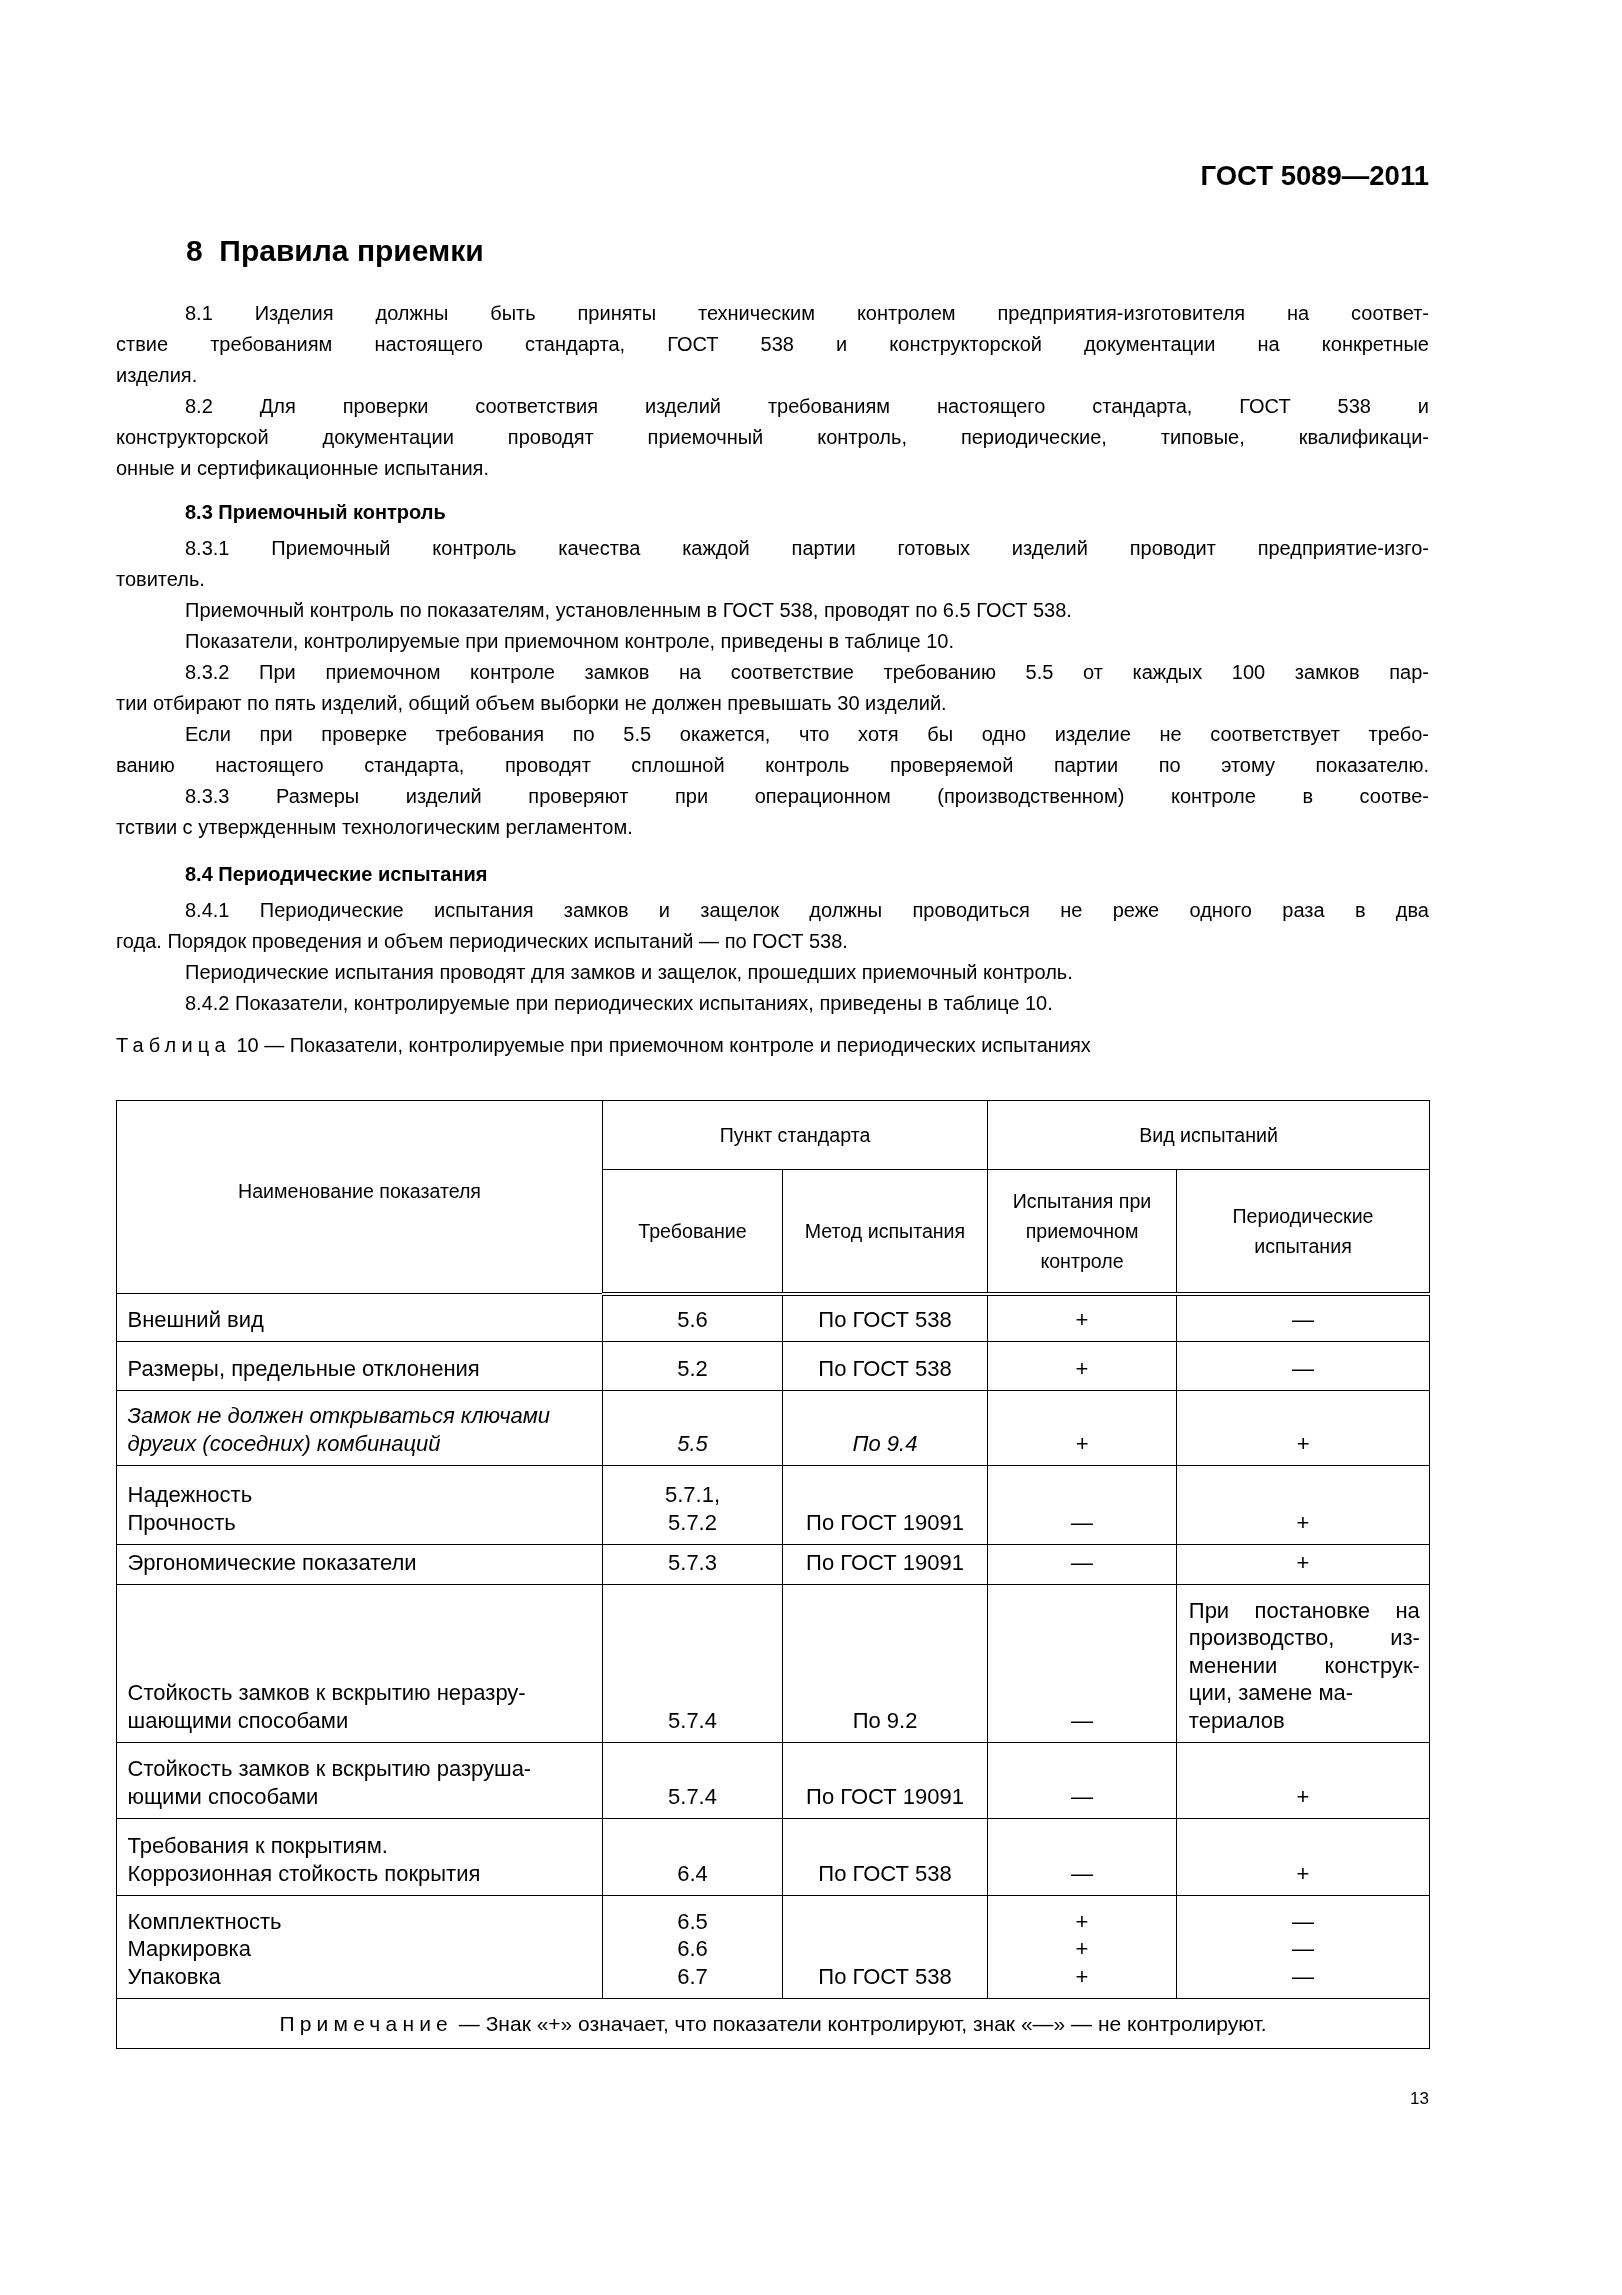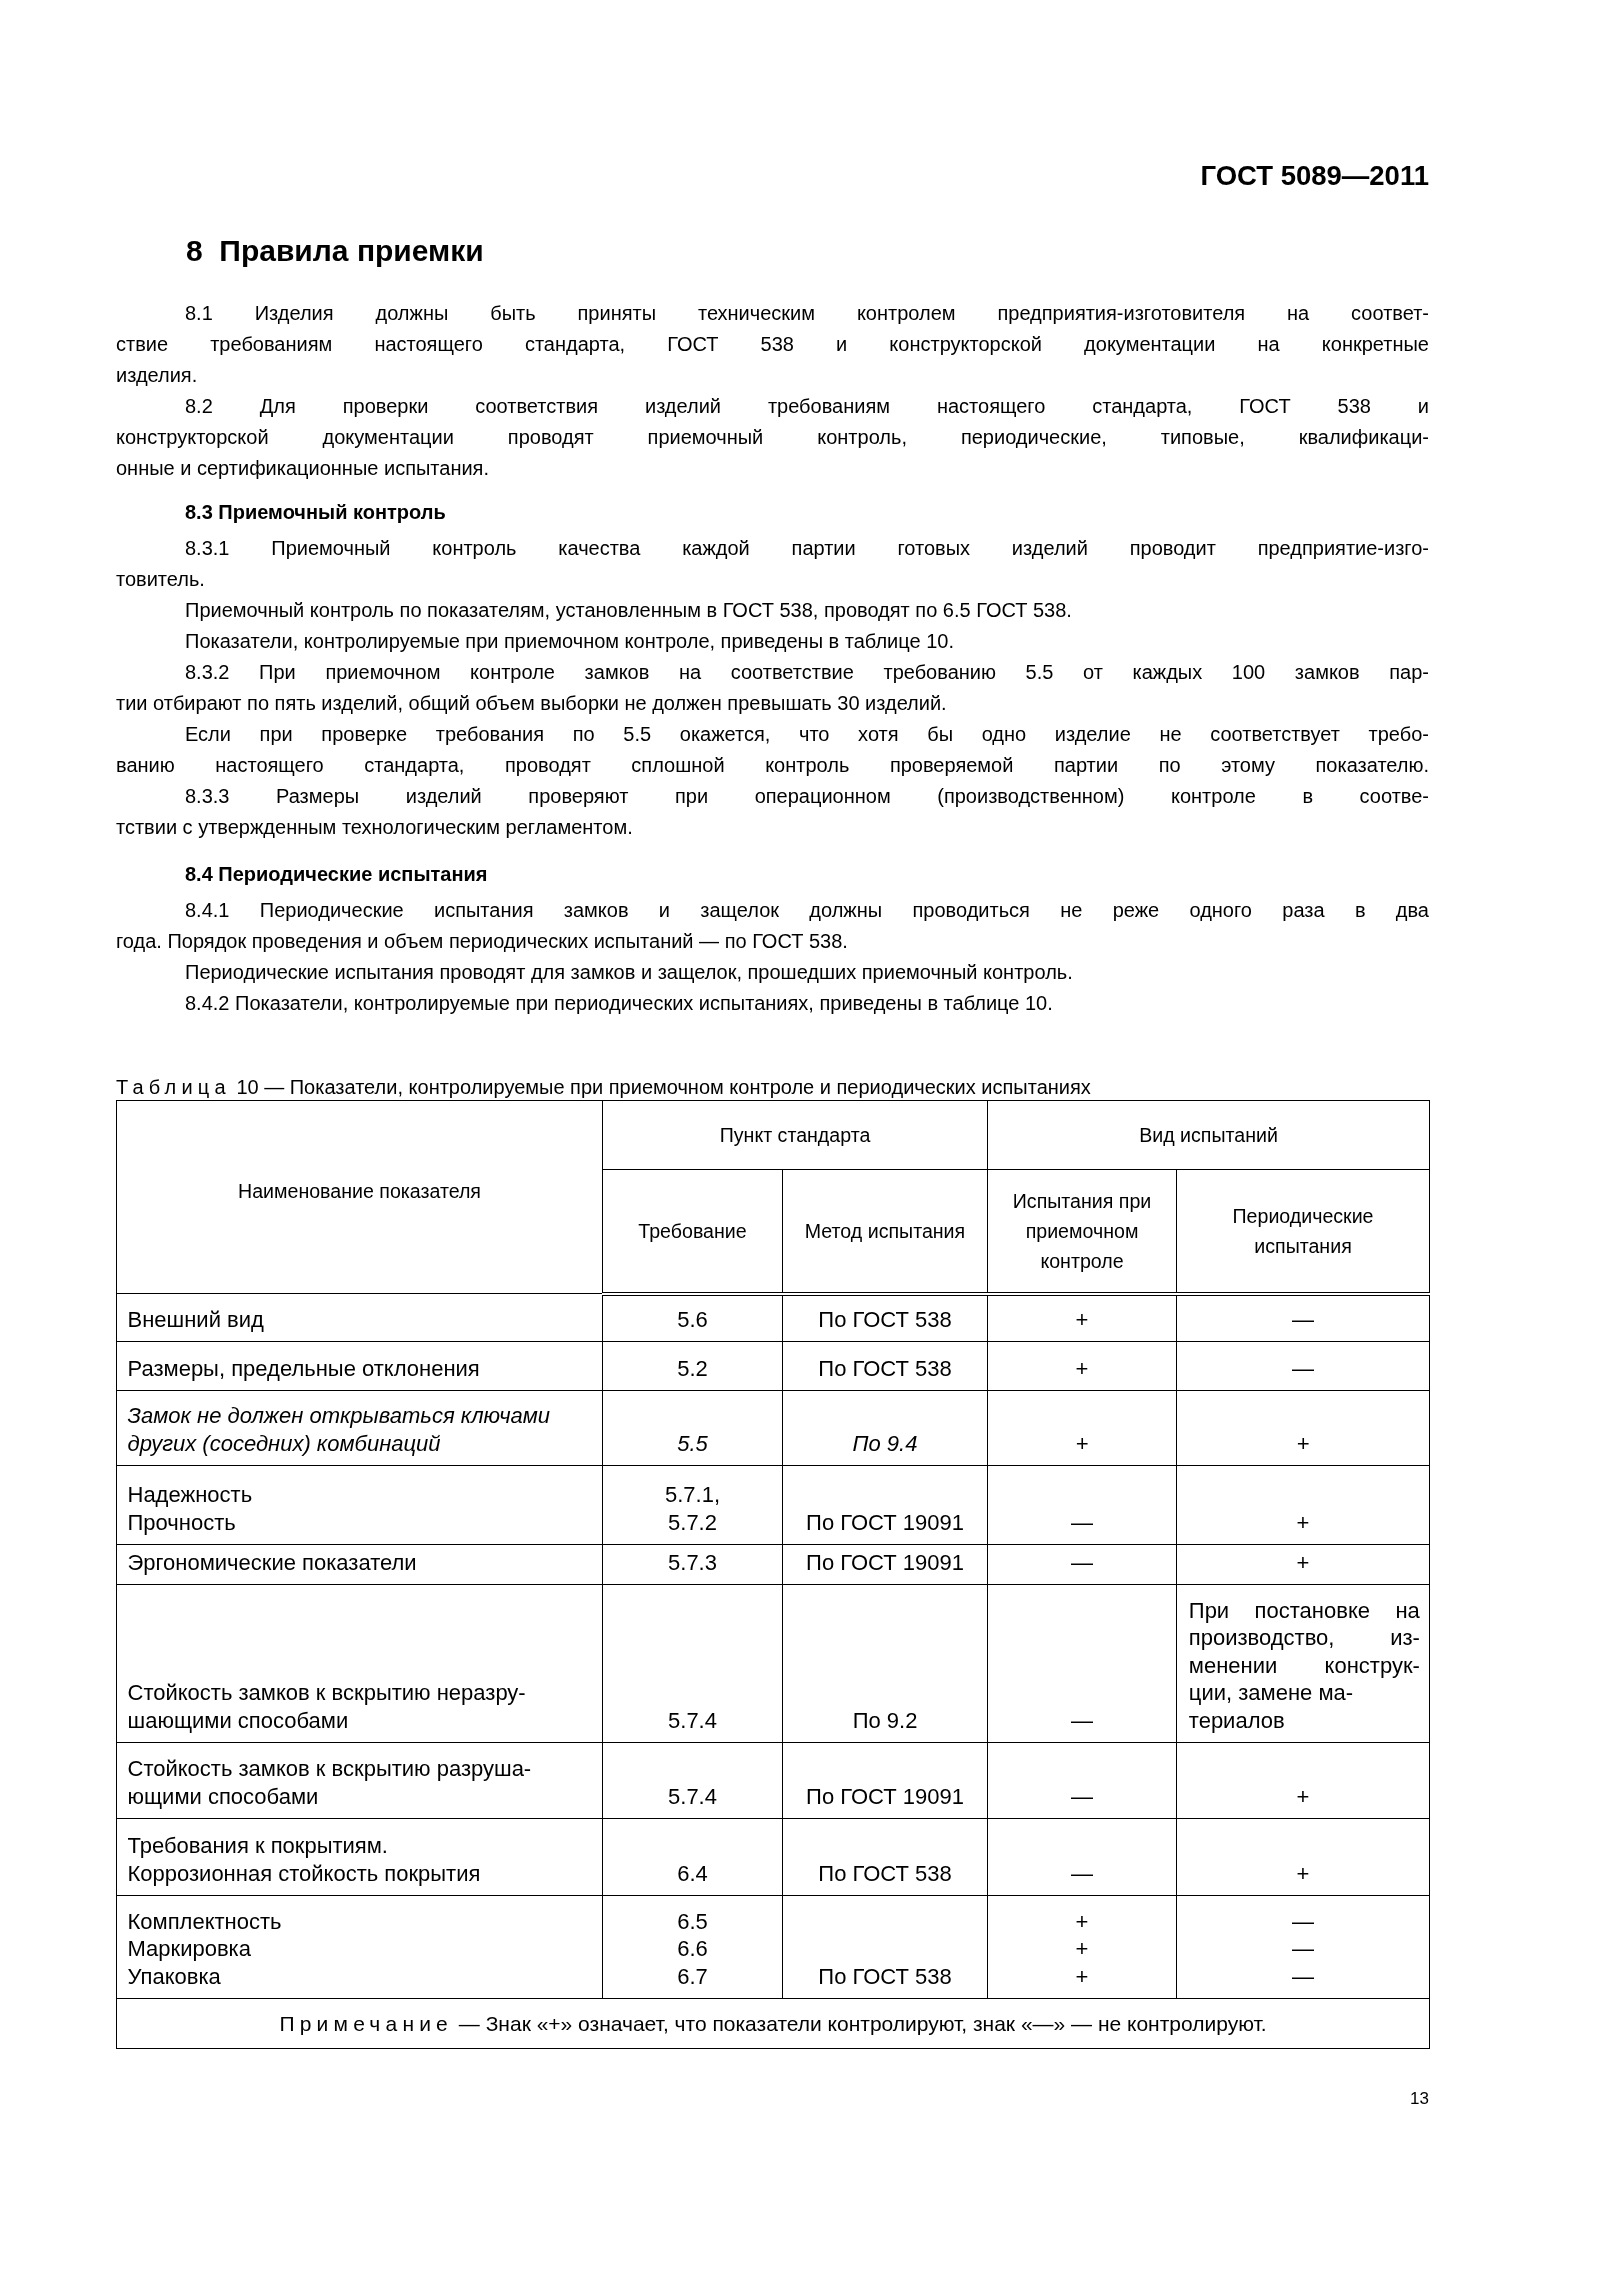--- a/index.html
+++ b/index.html
@@ -7,21 +7,21 @@
          font-family: "Liberation Sans", "DejaVu Sans", sans-serif; color: #000; }
   .abs { position: absolute; }
   .doc-id { left: 1112px; width: 1429px; top: 160px; width: 317px; text-align: right;
             font-weight: bold; font-size: 27.5px; line-height: 31px; left: 1112px; }
   .sec-heading { left: 186px; top: 234px; font-weight: bold; font-size: 30px; line-height: 34px; white-space: pre; }
   .body-text { left: 116px; width: 1313px; font-size: 20px; line-height: 31px; }
   .line { display: block; height: 31px; white-space: nowrap; overflow: visible; }
   .line.just { text-align: justify; text-align-last: justify; white-space: normal; }
   .line.indent { padding-left: 69px; box-sizing: border-box; }
   .sub-heading { font-weight: bold; }
-  .caption { left: 116px; top: 1076px; font-size: 20px; line-height: 23.6px; white-space: nowrap; }
+  .caption { left: 116px; top: 1034px; font-size: 20px; line-height: 23.6px; white-space: nowrap; }
   .spaced { letter-spacing: 5.2px; }
   table.t10 { position: absolute; left: 116px; top: 1100px; border-collapse: collapse;
               table-layout: fixed; width: 1313px; font-size: 22px; }
   table.t10 td, table.t10 th { border: 1.3px solid #000; padding: 0 10.5px; box-sizing: border-box; }
   table.t10 th { font-weight: normal; font-size: 19.6px; line-height: 30px; text-align: center; vertical-align: middle; }
   table.t10 thead tr.h2 th { border-bottom: 4.6px double #000; }
   table.t10 td { line-height: 27.5px; vertical-align: bottom; padding-bottom: 7.9px; }
   td.c { text-align: center; }
   td.l { text-align: left; padding-left: 14.4px; }
   td.top { vertical-align: top; padding-top: 6.5px; }

